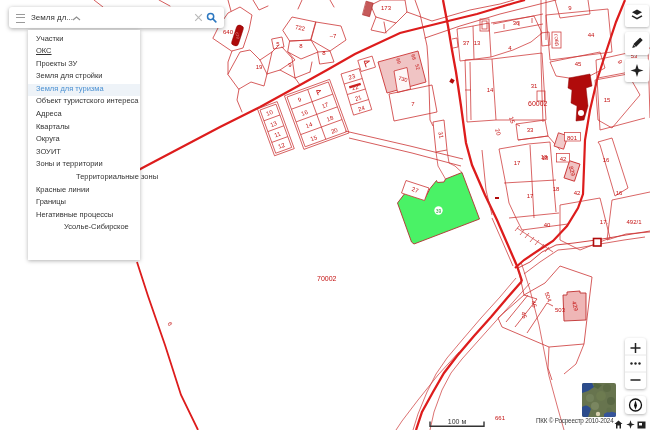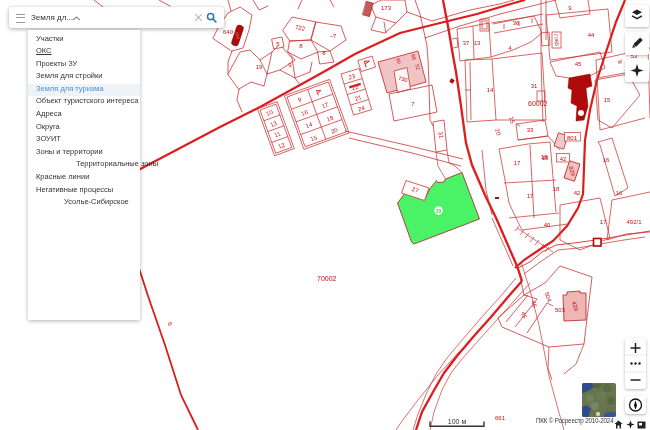--- a/index.html
+++ b/index.html
@@ -312,50 +312,52 @@
   <svg style="position:absolute;left:185px;top:6px;" width="9" height="9" viewBox="0 0 9 9">
       <path d="M1.2 1.2 L7.8 7.8 M7.8 1.2 L1.2 7.8" stroke="#b8b8b8" stroke-width="1.1"></path>
     </svg>
 
   <svg style="position:absolute;left:197px;top:5px;" width="11" height="11" viewBox="0 0 11 11">
     <circle cx="4.6" cy="4.6" r="3.1" fill="none" stroke="#2b77c0" stroke-width="1.5"></circle>
     <path d="M7 7 L9.8 9.8" stroke="#2b77c0" stroke-width="1.7" stroke-linecap="round"></path>
   </svg>
 </div>
 
-<div style="position:absolute;left:28px;top:30px;width:112px;height:290px;background:#fff;box-shadow:0 1px 4px rgba(0,0,0,0.3);font-size:7.5px;color:#333;white-space:nowrap;">
+<div style="position:absolute;left:28px;top:30px;width:112px;height:230px;background:#fff;box-shadow:0 1px 4px rgba(0,0,0,0.3);font-size:7.5px;color:#333;white-space:nowrap;">
   <div style="padding:3.5px 0 0 8px;">
 
     <div style="height:12.6px;">Участки</div>
 
     <div style="height:12.6px;text-decoration:underline;">ОКС</div>
 
 
     <div style="height:12.6px;">Проекты ЗУ</div>
 
     <div style="height:12.6px;">Земля для стройки</div>
 
     <div style="height:12.6px;background:#eef3f8;color:#4a90d2;margin-left:-8px;padding-left:8px;">Земля для туризма</div>
 
     <div style="height:12.6px;">Объект туристского интереса</div>
 
     <div style="height:12.6px;">Адреса</div>
 
+    <div style="height:12.6px;">Кварталы</div>
 
 
     <div style="height:12.6px;">Округа</div>
 
     <div style="height:12.6px;">ЗОУИТ</div>
 
     <div style="height:12.6px;">Зоны и территории</div>
 
     <div style="height:12.6px;margin-left:40px;">Территориальные зоны</div>
 
     <div style="height:12.6px;">Красные линии</div>
 
+    <div style="height:12.6px;">Границы</div>
 
     <div style="height:12.6px;">Негативные процессы</div>
 
     <div style="height:12.6px;margin-left:28px;">Усолье-Сибирское</div>
   </div>
 </div>
 
 <div style="position:absolute;left:625px;top:5px;width:24px;height:22px;background:#fff;border-radius:2px;box-shadow:0 1px 3px rgba(0,0,0,0.3);">
   <svg width="24" height="22" viewBox="0 0 24 22">
     <path d="M12 4.5 L17 7.3 L12 10.1 L7 7.3 Z" fill="#222"></path>

